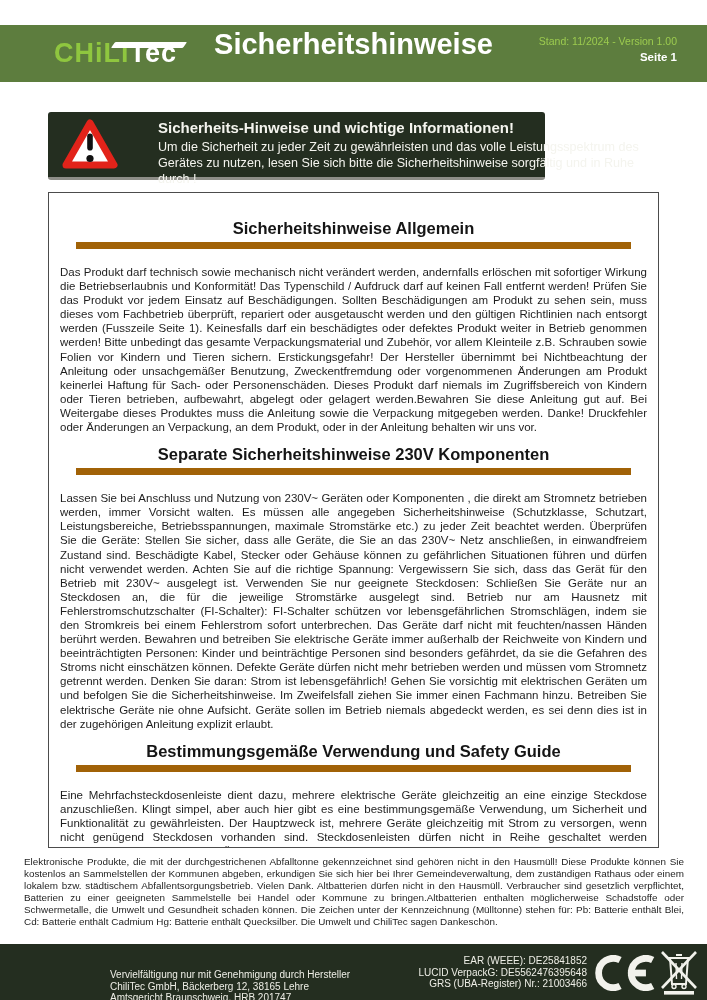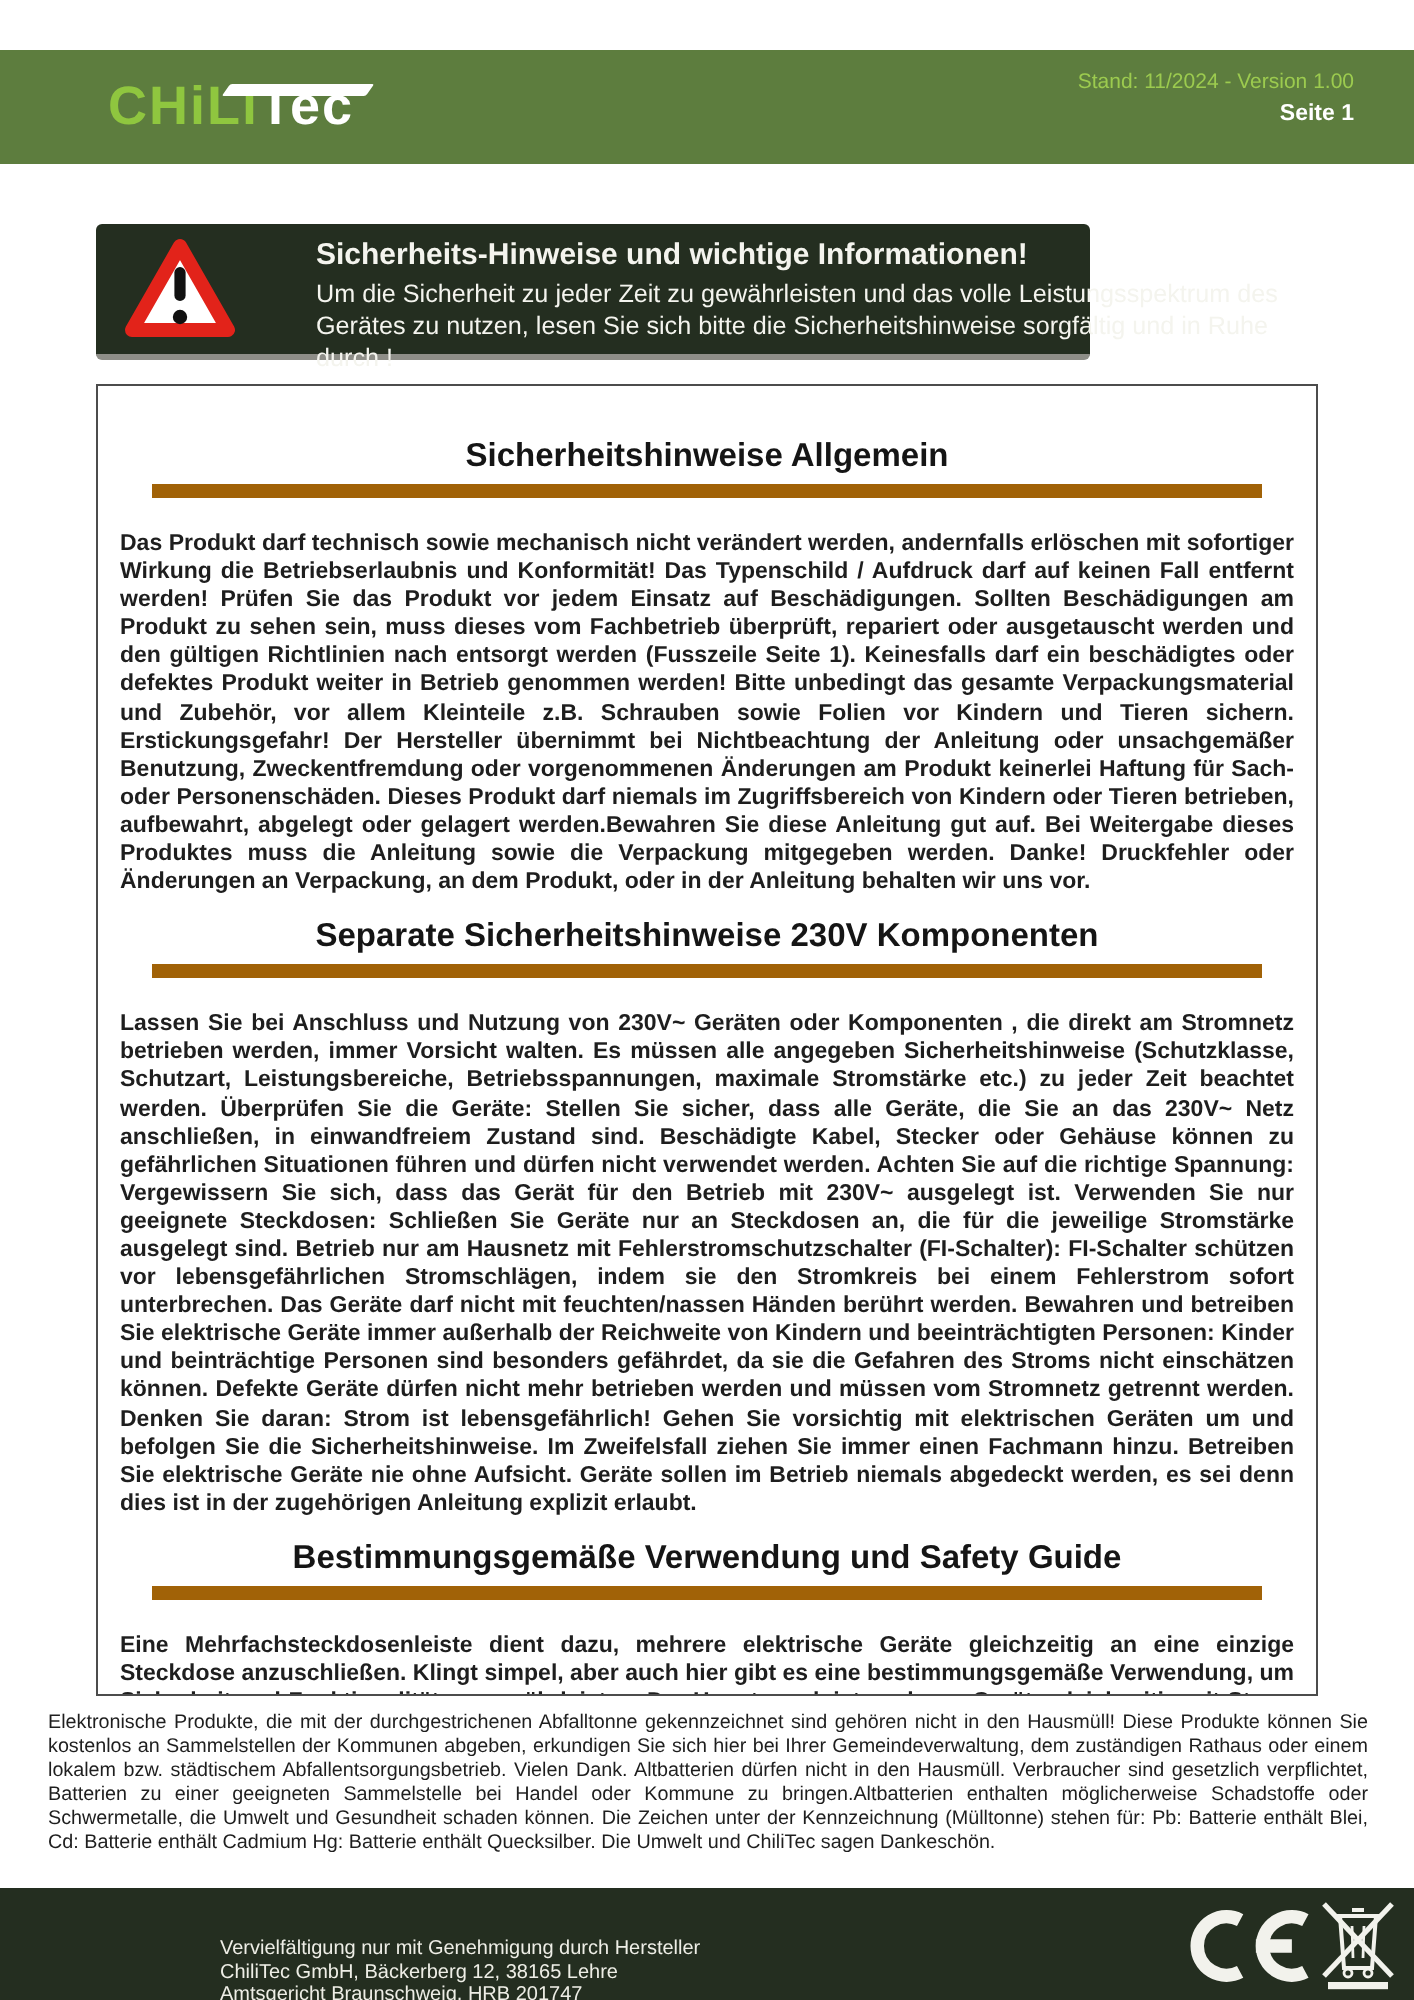--- a/index.html
+++ b/index.html
@@ -26,41 +26,42 @@
   .warn-tri{position:absolute;left:14px;top:7px;}
   .warn-text{position:absolute;left:110px;top:6px;width:490px;color:#f4f4ee;}
   .warn-title{font-size:15px;font-weight:bold;line-height:19px;}
   .warn-body{font-size:12.6px;line-height:16px;margin-top:2px;}
   
   .mainbox{position:absolute;left:48px;top:192px;width:611px;height:656px;box-sizing:border-box;
     border:1px solid #4c4c4c;padding:8px 11px 0 11px;overflow:hidden;background:#ffffff;}
   .section h2{font-size:16.5px;font-weight:bold;color:#151515;margin:16px;padding:2px 0 4px 0;
     border-bottom:7px solid #a16207;text-align:center;}
   .section + .section h2{margin-top:9px;}
-  .section p{margin:4px 0 8px 0;text-align:justify;font-size:11.5px;line-height:14.1px;color:#1e1e1e;font-weight:bold;}
+  .section p{margin:4px 0 8px 0;text-align:justify;font-size:11.5px;line-height:14.1px;color:#1e1e1e;}
   
   .disposal{position:absolute;left:24px;top:856px;width:660px;text-align:justify;
     font-size:9.9px;line-height:11.9px;color:#1e1e1e;}
   
   .footer{position:absolute;left:0;bottom:0;width:707px;height:56px;background:#242e20;color:#eeeee6;}
   .f-left{position:absolute;left:110px;top:25px;font-size:10px;line-height:11.6px;}
   .f-right{position:absolute;right:120px;top:11px;font-size:10px;line-height:11.6px;text-align:right;}
   .ce-icon{position:absolute;right:52px;top:11px;}
   .bin-icon{position:absolute;right:8px;top:7px;}
 </style>
 </head>
 <body>
 
 <div class="page">
 
   <div class="topbar">
     <div class="logo">
       <span class="chili">CHiLi</span><span class="tec"><span class="swoosh"></span><span>Tec</span></span>
     </div>
     <div class="title-wrap">
+      <div class="doc-title">Sicherheitshinweise</div>
     </div>
     <div class="meta-wrap">
       <div class="version">Stand: 11/2024 - Version 1.00</div>
       <div class="pagenum">Seite 1</div>
     </div>
   </div>
 
   <div class="warnbox">
     <svg class="warn-tri" width="56" height="50" viewBox="0 0 56 50">
       <path d="M28 4 L52 46 L4 46 Z" fill="#ffffff" stroke="#e2231a" stroke-width="7" stroke-linejoin="round"></path>
@@ -90,20 +91,25 @@
 
   <div class="disposal">Elektronische Produkte, die mit der durchgestrichenen Abfalltonne gekennzeichnet sind gehören nicht in den Hausmüll! Diese Produkte können Sie kostenlos an Sammelstellen der Kommunen abgeben, erkundigen Sie sich hier bei Ihrer Gemeindeverwaltung, dem zuständigen Rathaus oder einem lokalem bzw. städtischem Abfallentsorgungsbetrieb. Vielen Dank. Altbatterien dürfen nicht in den Hausmüll. Verbraucher sind gesetzlich verpflichtet, Batterien zu einer geeigneten Sammelstelle bei Handel oder Kommune zu bringen.Altbatterien enthalten möglicherweise Schadstoffe oder Schwermetalle, die Umwelt und Gesundheit schaden können. Die Zeichen unter der Kennzeichnung (Mülltonne) stehen für: Pb: Batterie enthält Blei, Cd: Batterie enthält Cadmium Hg: Batterie enthält Quecksilber. Die Umwelt und ChiliTec sagen Dankeschön.</div>
 
   <div class="footer">
     <div class="f-left">
       <div>Vervielfältigung nur mit Genehmigung durch Hersteller</div>
       <div>ChiliTec GmbH, Bäckerberg 12, 38165 Lehre</div>
       <div>Amtsgericht Braunschweig, HRB 201747</div>
       <div>www.chilitec.de / gpsr@chilitec.de</div>
     </div>
+    <div class="f-right">
+      <div>EAR (WEEE): DE25841852</div>
+      <div>LUCID VerpackG: DE5562476395648</div>
+      <div>GRS (UBA-Register) Nr.: 21003466</div>
+    </div>
     <svg class="ce-icon" width="62" height="36" viewBox="0 0 110 64">
       <path d="M48 9 A26 26 0 1 0 48 55" fill="none" stroke="#f2f2ec" stroke-width="12"></path>
       <path d="M106 9 A26 26 0 1 0 106 55" fill="none" stroke="#f2f2ec" stroke-width="12"></path>
       <line x1="62" y1="32" x2="94" y2="32" stroke="#f2f2ec" stroke-width="12"></line>
     </svg>
     <svg class="bin-icon" width="40" height="44" viewBox="0 0 40 44">
       <line x1="9" y1="7" x2="31" y2="7" stroke="#f2f2ec" stroke-width="2"></line>
       <line x1="17" y1="4" x2="23" y2="4" stroke="#f2f2ec" stroke-width="2"></line>
       <path d="M11 7 L13 33 L27 33 L29 7" fill="none" stroke="#f2f2ec" stroke-width="2"></path>
       <line x1="17" y1="12" x2="17.5" y2="28" stroke="#f2f2ec" stroke-width="1.4"></line>

